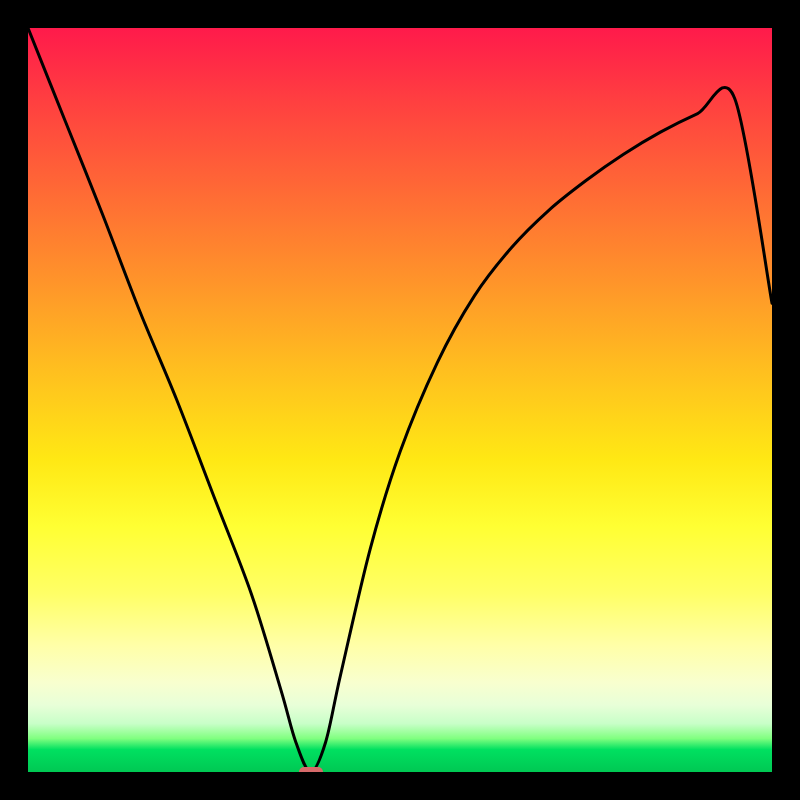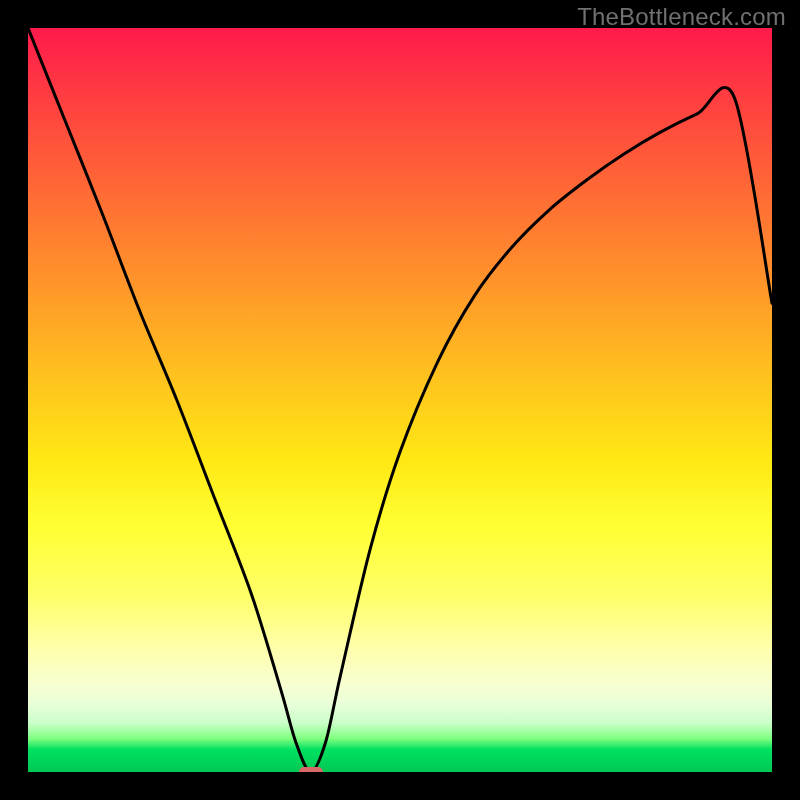--- a/index.html
+++ b/index.html
@@ -65,21 +65,20 @@
     right: 14px;
     color: #707070;
     font-size: 24px;
     letter-spacing: 0.2px;
   }
 </style>
 </head>
 <body>
 
 <div class="frame">
-  <div class="watermark">TheBottleneck.com</div>
   <div class="plot-area">
     <div class="gradient-bg"></div>
     <svg class="curve" viewBox="0 0 744 744" preserveAspectRatio="none">
       <path id="curvePath" d="M 0 0 C 5.952000000000001 14.88, 25.296 63.239999999999995, 37.2 93 C 49.104000000000006 122.76, 62.49600000000001 155.6448, 74.4 186 C 86.304 216.3552, 99.696 252.96000000000004, 111.6 282.72 C 123.50399999999999 312.48, 136.89600000000002 342.24, 148.8 372 C 160.704 401.76, 174.096 437.7696, 186 468.72 C 197.904 499.67040000000003, 212.48639999999997 534.4896000000001, 223.2 565.44 C 233.9136 596.3904, 245.8176 638.352, 252.96 662.16 C 260.1024 685.968, 263.0784 701.1456000000001, 267.84 714.24 C 272.60159999999996 727.3344, 277.95840000000004 744, 282.72 744 C 287.4816 744, 292.83840000000004 729.7152, 297.6 714.24 C 302.3616 698.7648, 305.33759999999995 678.2304, 312.47999999999996 647.28 C 319.62239999999997 616.3295999999999, 332.7168 556.512, 342.24 520.8 C 351.76320000000004 485.08799999999997, 361.2864 453.84, 372 424.08 C 382.7136 394.32, 397.29600000000005 359.79839999999996, 409.20000000000005 334.79999999999995 C 421.10400000000004 309.80159999999995, 434.496 286.29119999999995, 446.4 267.84 C 458.304 249.38879999999997, 471.696 233.16960000000003, 483.6 219.48000000000002 C 495.504 205.7904, 508.89599999999996 192.9936, 520.8 182.27999999999997 C 532.704 171.56639999999996, 546.096 161.44799999999998, 558 152.51999999999998 C 569.904 143.59199999999998, 583.296 134.21760000000003, 595.2 126.48000000000002 C 607.104 118.74240000000002, 620.496 110.70719999999999, 632.4 104.15999999999997 C 644.304 97.61279999999995, 657.696 90.91679999999995, 669.6 85.55999999999995 C 681.504 80.20319999999994, 694.896 40.32479999999995, 706.8 70.67999999999995 C 718.704 101.03519999999995, 738.048 242.54399999999998, 744 275.28" fill="none" stroke="#000" stroke-width="3" stroke-linejoin="round" stroke-linecap="round"></path>
     </svg>
     <div class="marker" id="minMarker" style="width: 23.808px; height: 10.416px; left: 270.816px; top: 738.792px; background: rgb(214, 106, 106);"></div>
   </div>
 </div>
 
 </body></html>

